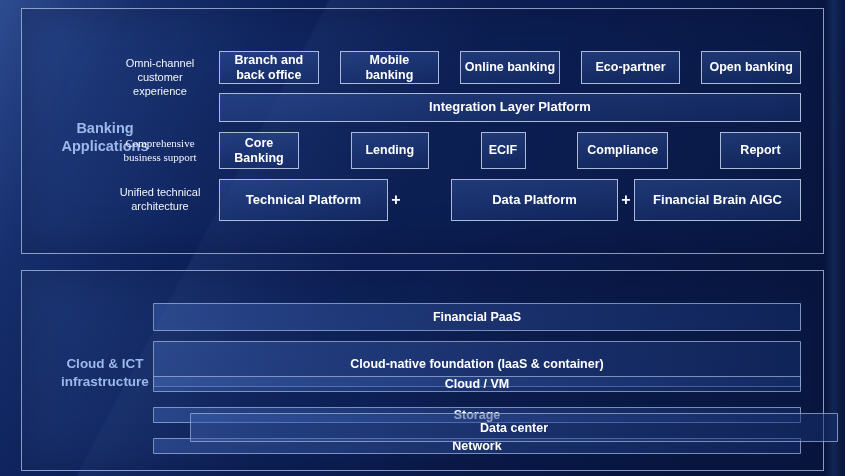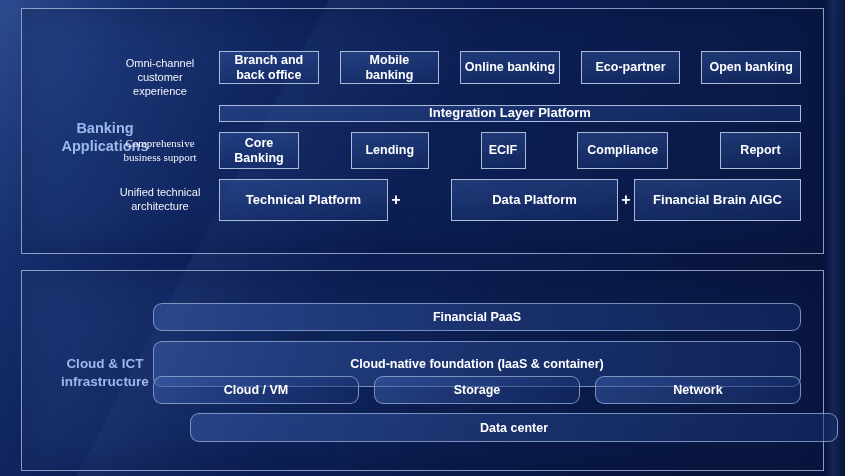--- a/index.html
+++ b/index.html
@@ -54,21 +54,21 @@
     text-align: center;
     white-space: pre-line;
   }
   .label-channel  { top: 48px; }
   .label-business { top: 128px; font-family: Liberation Serif, serif; }
   .label-arch     { top: 177px; }
 
   
   .row { position: absolute; left: 197px; width: 582px; display: flex; }
   .row-channel     { top: 42px;  height: 33px; gap: 21px; }
-  .row-integration { top: 84px;  height: 29px; align-items: flex-end; }
+  .row-integration { top: 84px;  height: 29px; }
   .row-business    { top: 123px; height: 37px; justify-content: space-between; }
   .row-arch        { top: 170px; height: 42px; }
 
   .box {
     display: flex;
     align-items: center;
     justify-content: center;
     text-align: center;
     color: #ffffff;
     font-weight: bold;
@@ -100,32 +100,32 @@
     justify-content: center;
     color: #ffffff;
     font-weight: bold;
     font-size: 16px;
   }
 
   
   .crow { position: absolute; left: 131px; width: 648px; display: flex; }
   .crow-paas       { top: 32px;  height: 28px; }
   .crow-foundation { top: 70px;  height: 46px; }
-  .crow-resources  { top: 105px; height: 28px; gap: 15px; }
+  .crow-resources  { top: 105px; height: 28px; gap: 15px; flex-direction: column; }
   .crow-datacenter { top: 142px; height: 29px; padding-left: 37px; }
 
   .rbox {
     display: flex;
     align-items: center;
     justify-content: center;
     text-align: center;
     color: #ffffff;
     font-weight: bold;
     font-size: 12.5px;
-    border-radius: 9px;
+    border-radius: 1px;
     border: 1px solid rgba(160,180,216,0.72);
     background: linear-gradient(100deg, rgba(60,94,170,0.52) 0%, rgba(23,47,110,0.52) 100%);
     box-sizing: border-box;
   }
   .crow .rbox { width: 100%; }
   .crow-resources .rbox { flex: 1; }
 </style>
 </head>
 <body>
 

